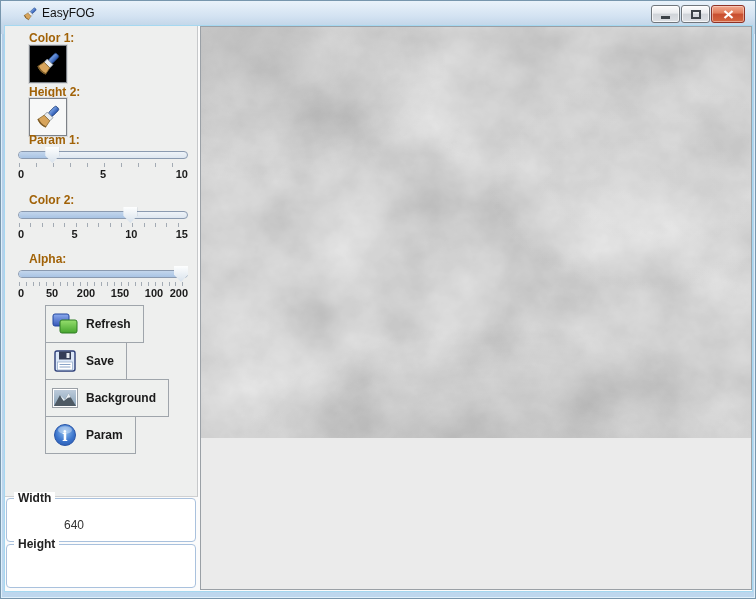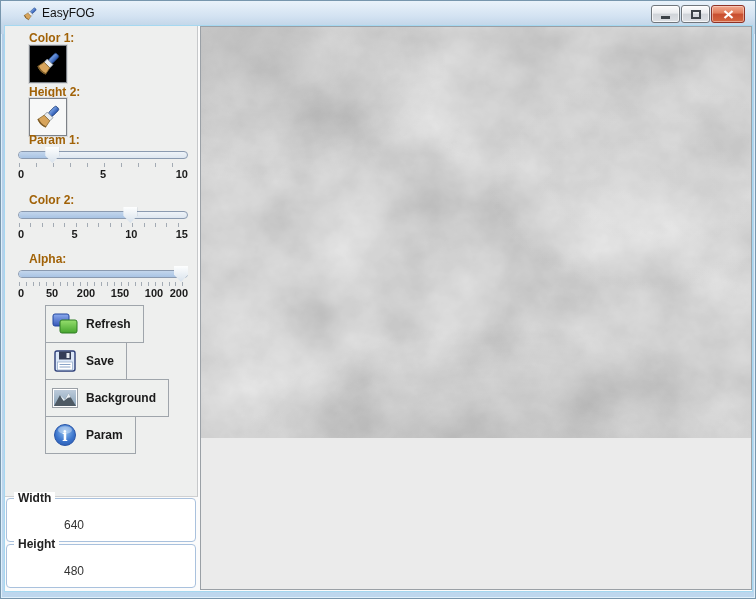--- a/index.html
+++ b/index.html
@@ -307,21 +307,20 @@
 
       </div>
     </div>
 
     <div class="group-box" style="top:472px">
       <span class="group-title">Width</span>
       <div class="group-value">640</div>
     </div>
     <div class="group-box" style="top:518px">
       <span class="group-title">Height</span>
-      <div class="group-value">480</div>
     </div>
 
     <div class="scrollpane">
       <div class="fog-wrap">
         <svg width="550" height="411">
           <rect width="550" height="411" fill="#a8a8a8"></rect>
           <rect width="550" height="411" filter="url(#fogf)"></rect>
         </svg>
         <div class="fog-overlay"></div>
       </div>

